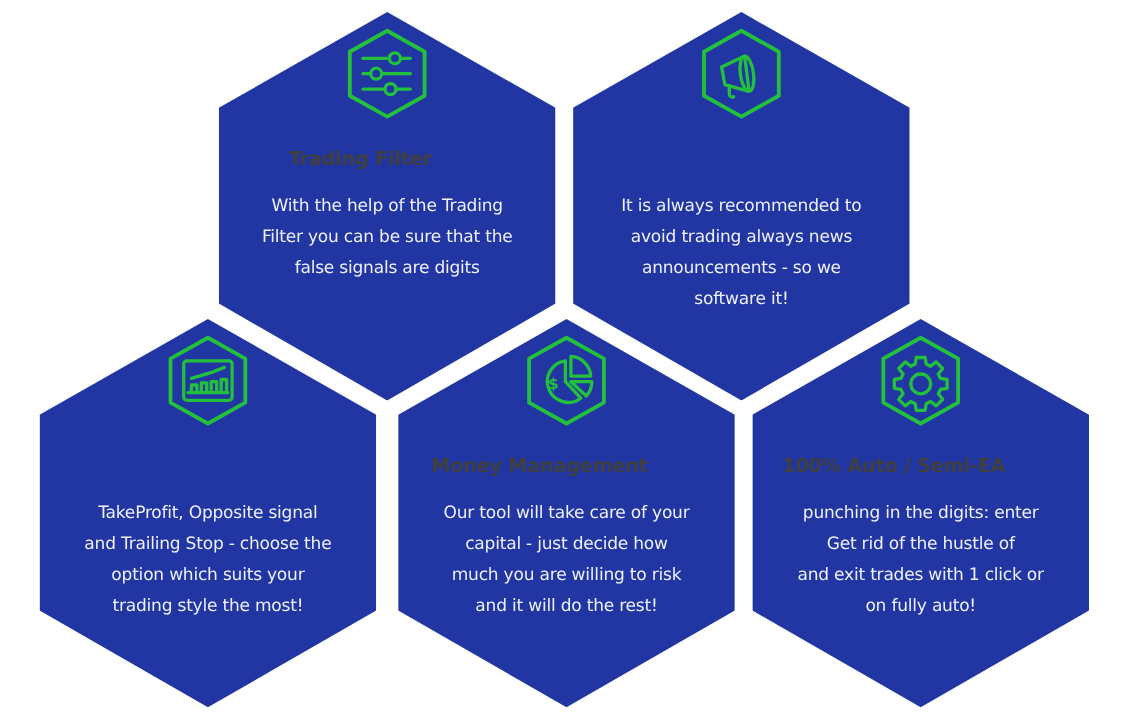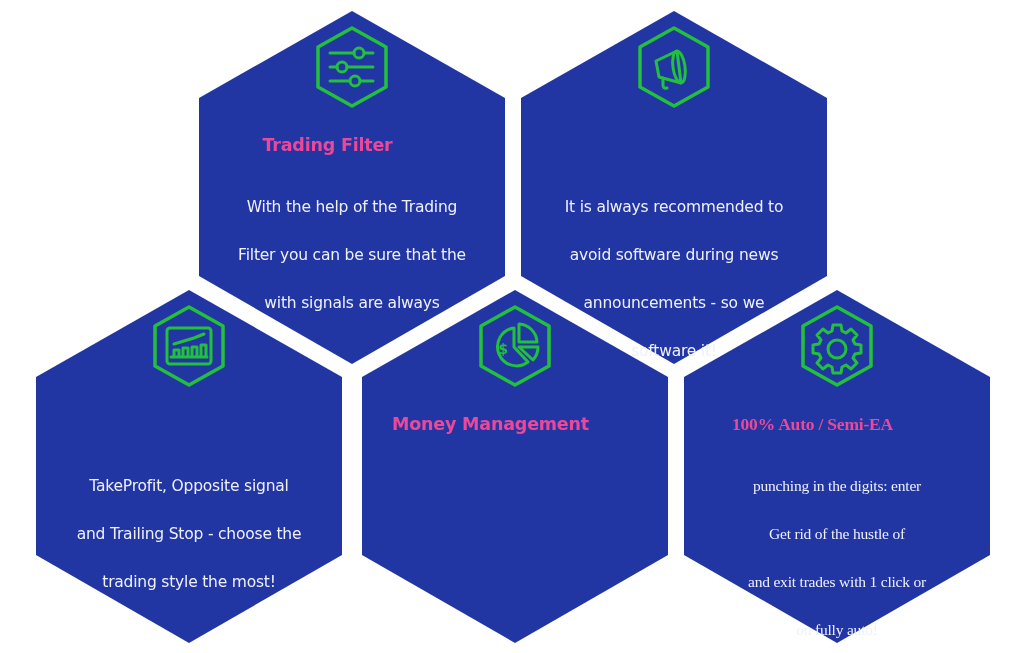--- a/index.html
+++ b/index.html
@@ -10,29 +10,29 @@
   }
   .hex {
     position: absolute; width: 306px; height: 353px;
   }
   .hex svg.bg { position: absolute; left: 0; top: 0; }
   .hex .icon {
     position: absolute; left: 116px; top: 14px; width: 74px; height: 84px;
   }
   .hex .title {
     position: absolute; left: 0; width: 257px; top: 120px;
-    text-align: center; color: #ec4899; font-weight: bold; font-size: 17.5px;
+    text-align: center; color: #404040; font-weight: bold; font-size: 17.5px;
     line-height: 28px; letter-spacing: -0.2px;
   }
   .hex .body {
     position: absolute; left: 8px; width: 290px; top: 162px;
     text-align: center; color: #eef0fb; font-size: 15.5px; line-height: 28px;
     letter-spacing: -0.2px;
   }
-  .hex .body span { display: block; white-space: nowrap; margin-top: 20px; }
+  .hex .body span { display: block; white-space: nowrap; }
 </style>
 </head>
 <body>
 
 <div class="hex" style="left:199px; top:11px;">
   <svg class="bg" width="306" height="353">
     <polygon points="153,0 306,87 306,265 153,353 0,265 0,87" fill="#2236a3"></polygon>
   </svg>
   <svg class="icon" viewBox="0 0 74 84">
     <polygon points="37,3 71,22 71,62 37,81 3,62 3,22" fill="none" stroke="#22c03c" stroke-width="3.5" stroke-linejoin="round"></polygon>
@@ -45,39 +45,39 @@
         <line x1="32" y1="42" x2="58" y2="42"></line>
       <line x1="15" y1="56" x2="35" y2="56"></line>
         <circle cx="40" cy="56" r="5"></circle>
         <line x1="45" y1="56" x2="58" y2="56"></line>
     </g>
   </svg>
   <div class="title">Trading Filter</div>
   <div class="body">
     <span>With the help of the Trading</span>
     <span>Filter you can be sure that the</span>
-    <span>with signals are always</span>
+    <span>false signals are digits</span>
   </div>
 </div>
 
 <div class="hex" style="left:521px; top:11px;">
   <svg class="bg" width="306" height="353">
     <polygon points="153,0 306,87 306,265 153,353 0,265 0,87" fill="#2236a3"></polygon>
   </svg>
   <svg class="icon" viewBox="0 0 74 84">
     <polygon points="37,3 71,22 71,62 37,81 3,62 3,22" fill="none" stroke="#22c03c" stroke-width="3.5" stroke-linejoin="round"></polygon>
     <g stroke="#22c03c" stroke-width="3" fill="none" stroke-linecap="round" stroke-linejoin="round">
       <path d="M19,36 L40,26 L44,58 L22,52 Z"></path>
       <ellipse cx="42" cy="42" rx="6" ry="16" transform="rotate(-8 42 42)"></ellipse>
       <path d="M26,53 L26,60 Q26,64 30,63"></path>
     </g>
   </svg>
   <div class="body">
     <span>It is always recommended to</span>
-    <span>avoid software during news</span>
+    <span>avoid trading always news</span>
     <span>announcements - so we</span>
     <span>software it!</span>
   </div>
 </div>
 
 <div class="hex" style="left:36px; top:290px;">
   <svg class="bg" width="306" height="353">
     <polygon points="153,0 306,87 306,265 153,353 0,265 0,87" fill="#2236a3"></polygon>
   </svg>
   <svg class="icon" viewBox="0 0 74 84">
@@ -88,41 +88,48 @@
       <path d="M22,40 L32,37 L42,34 L52,30"></path>
       <path d="M22,52 L22,46 L27,46 L27,52"></path>
       <path d="M31,52 L31,44 L36,44 L36,52"></path>
       <path d="M40,52 L40,43 L45,43 L45,52"></path>
       <path d="M49,52 L49,41 L54,41 L54,52"></path>
     </g>
   </svg>
   <div class="body">
     <span>TakeProfit, Opposite signal</span>
     <span>and Trailing Stop - choose the</span>
+    <span>option which suits your</span>
     <span>trading style the most!</span>
   </div>
 </div>
 
 <div class="hex" style="left:362px; top:290px;">
   <svg class="bg" width="306" height="353">
     <polygon points="153,0 306,87 306,265 153,353 0,265 0,87" fill="#2236a3"></polygon>
   </svg>
   <svg class="icon" viewBox="0 0 74 84">
     <polygon points="37,3 71,22 71,62 37,81 3,62 3,22" fill="none" stroke="#22c03c" stroke-width="3.5" stroke-linejoin="round"></polygon>
     <g stroke="#22c03c" stroke-width="3" fill="none" stroke-linecap="round" stroke-linejoin="round">
       <path d="M36,24 A19,19 0 1 0 50,58 L36,43 Z"></path>
       <path d="M41,20 A19,19 0 0 1 59,38 L41,38 Z"></path>
       <path d="M41,43 L60,43 A19,19 0 0 1 55,56 Z"></path>
       <text x="25" y="50" font-size="14" font-family="DejaVu Sans, sans-serif" fill="#22c03c" stroke="none" font-weight="bold" text-anchor="middle">$</text>
     </g>
   </svg>
   <div class="title">Money Management</div>
+  <div class="body">
+    <span>Our tool will take care of your</span>
+    <span>capital - just decide how</span>
+    <span>much you are willing to risk</span>
+    <span>and it will do the rest!</span>
+  </div>
 </div>
 
-<div class="hex" style="left:684px; top:290px;font-family:Liberation Serif, serif;">
+<div class="hex" style="left:684px; top:290px;">
   <svg class="bg" width="306" height="353">
     <polygon points="153,0 306,87 306,265 153,353 0,265 0,87" fill="#2236a3"></polygon>
   </svg>
   <svg class="icon" viewBox="0 0 74 84">
     <polygon points="37,3 71,22 71,62 37,81 3,62 3,22" fill="none" stroke="#22c03c" stroke-width="3.5" stroke-linejoin="round"></polygon>
     <g stroke="#22c03c" stroke-width="3" fill="none" stroke-linejoin="round">
       <path d="M33,21 L41,21 L42,27 L46,29 L51,25 L57,31 L53,36 L55,40 L61,41 L61,49 L55,50 L53,54 L57,59 L51,65 L46,61 L42,63 L41,69 L33,69 L32,63 L28,61 L23,65 L17,59 L21,54 L19,50 L13,49 L13,41 L19,40 L21,36 L17,31 L23,25 L28,29 L32,27 Z"></path>
       <circle cx="37" cy="45" r="9"></circle>
     </g>
   </svg>

